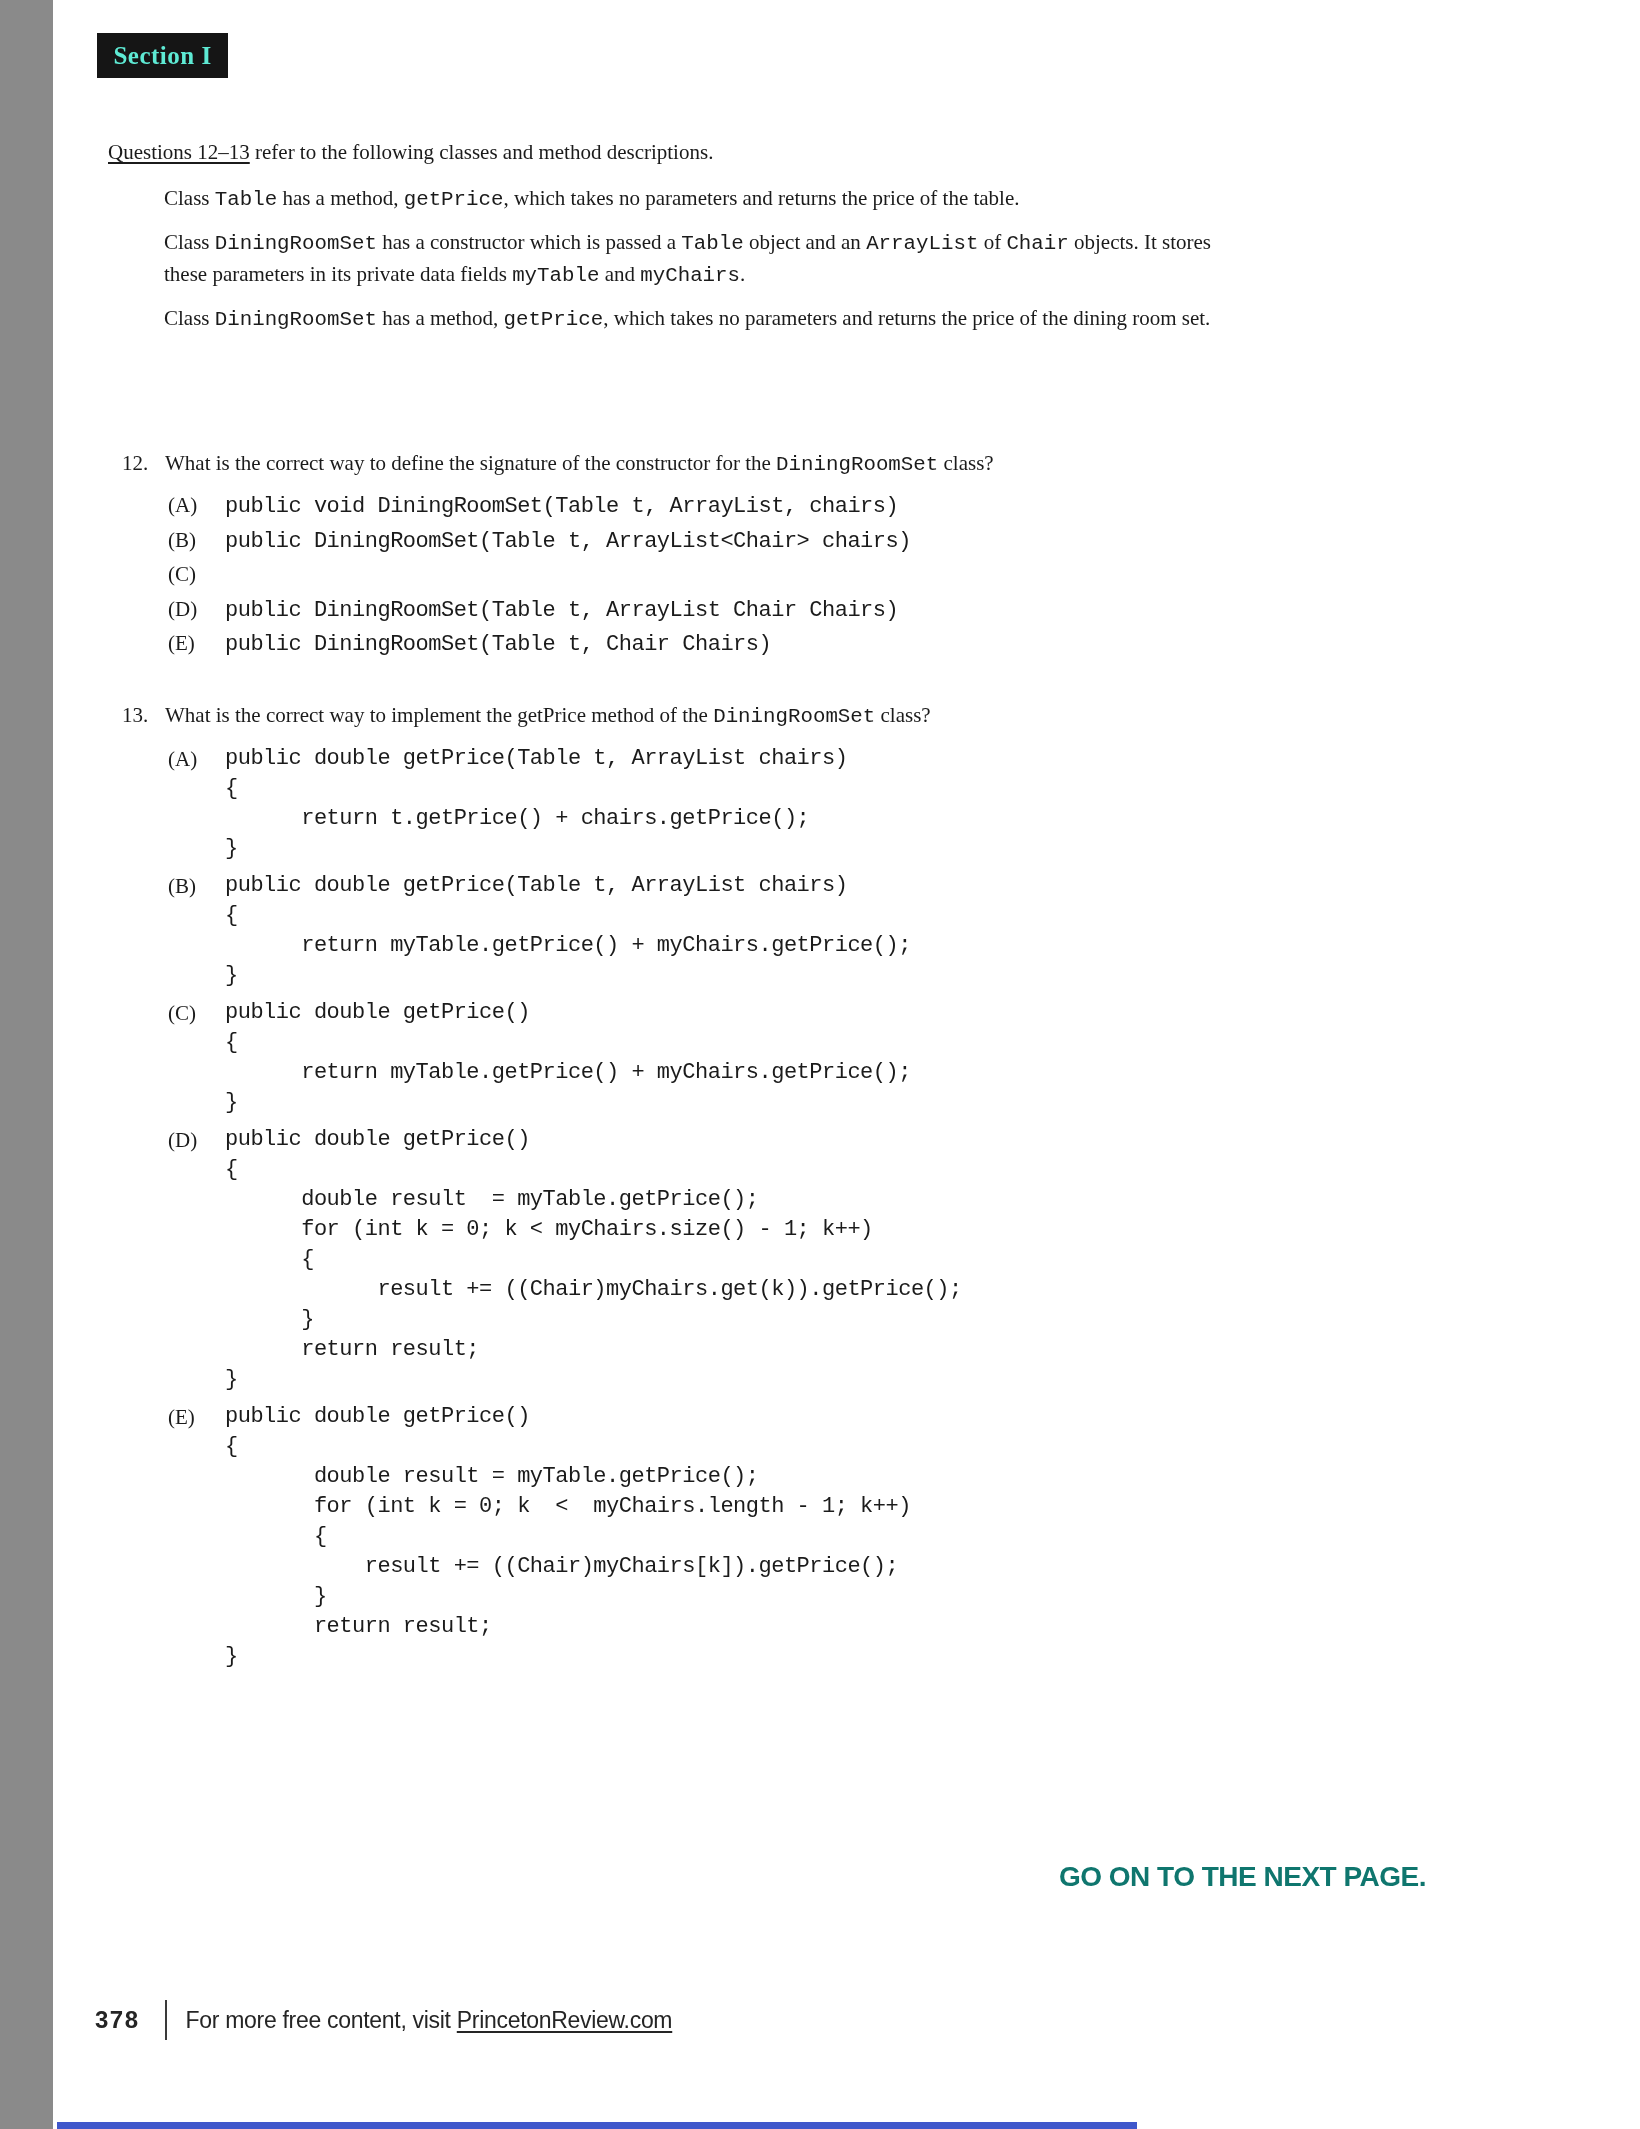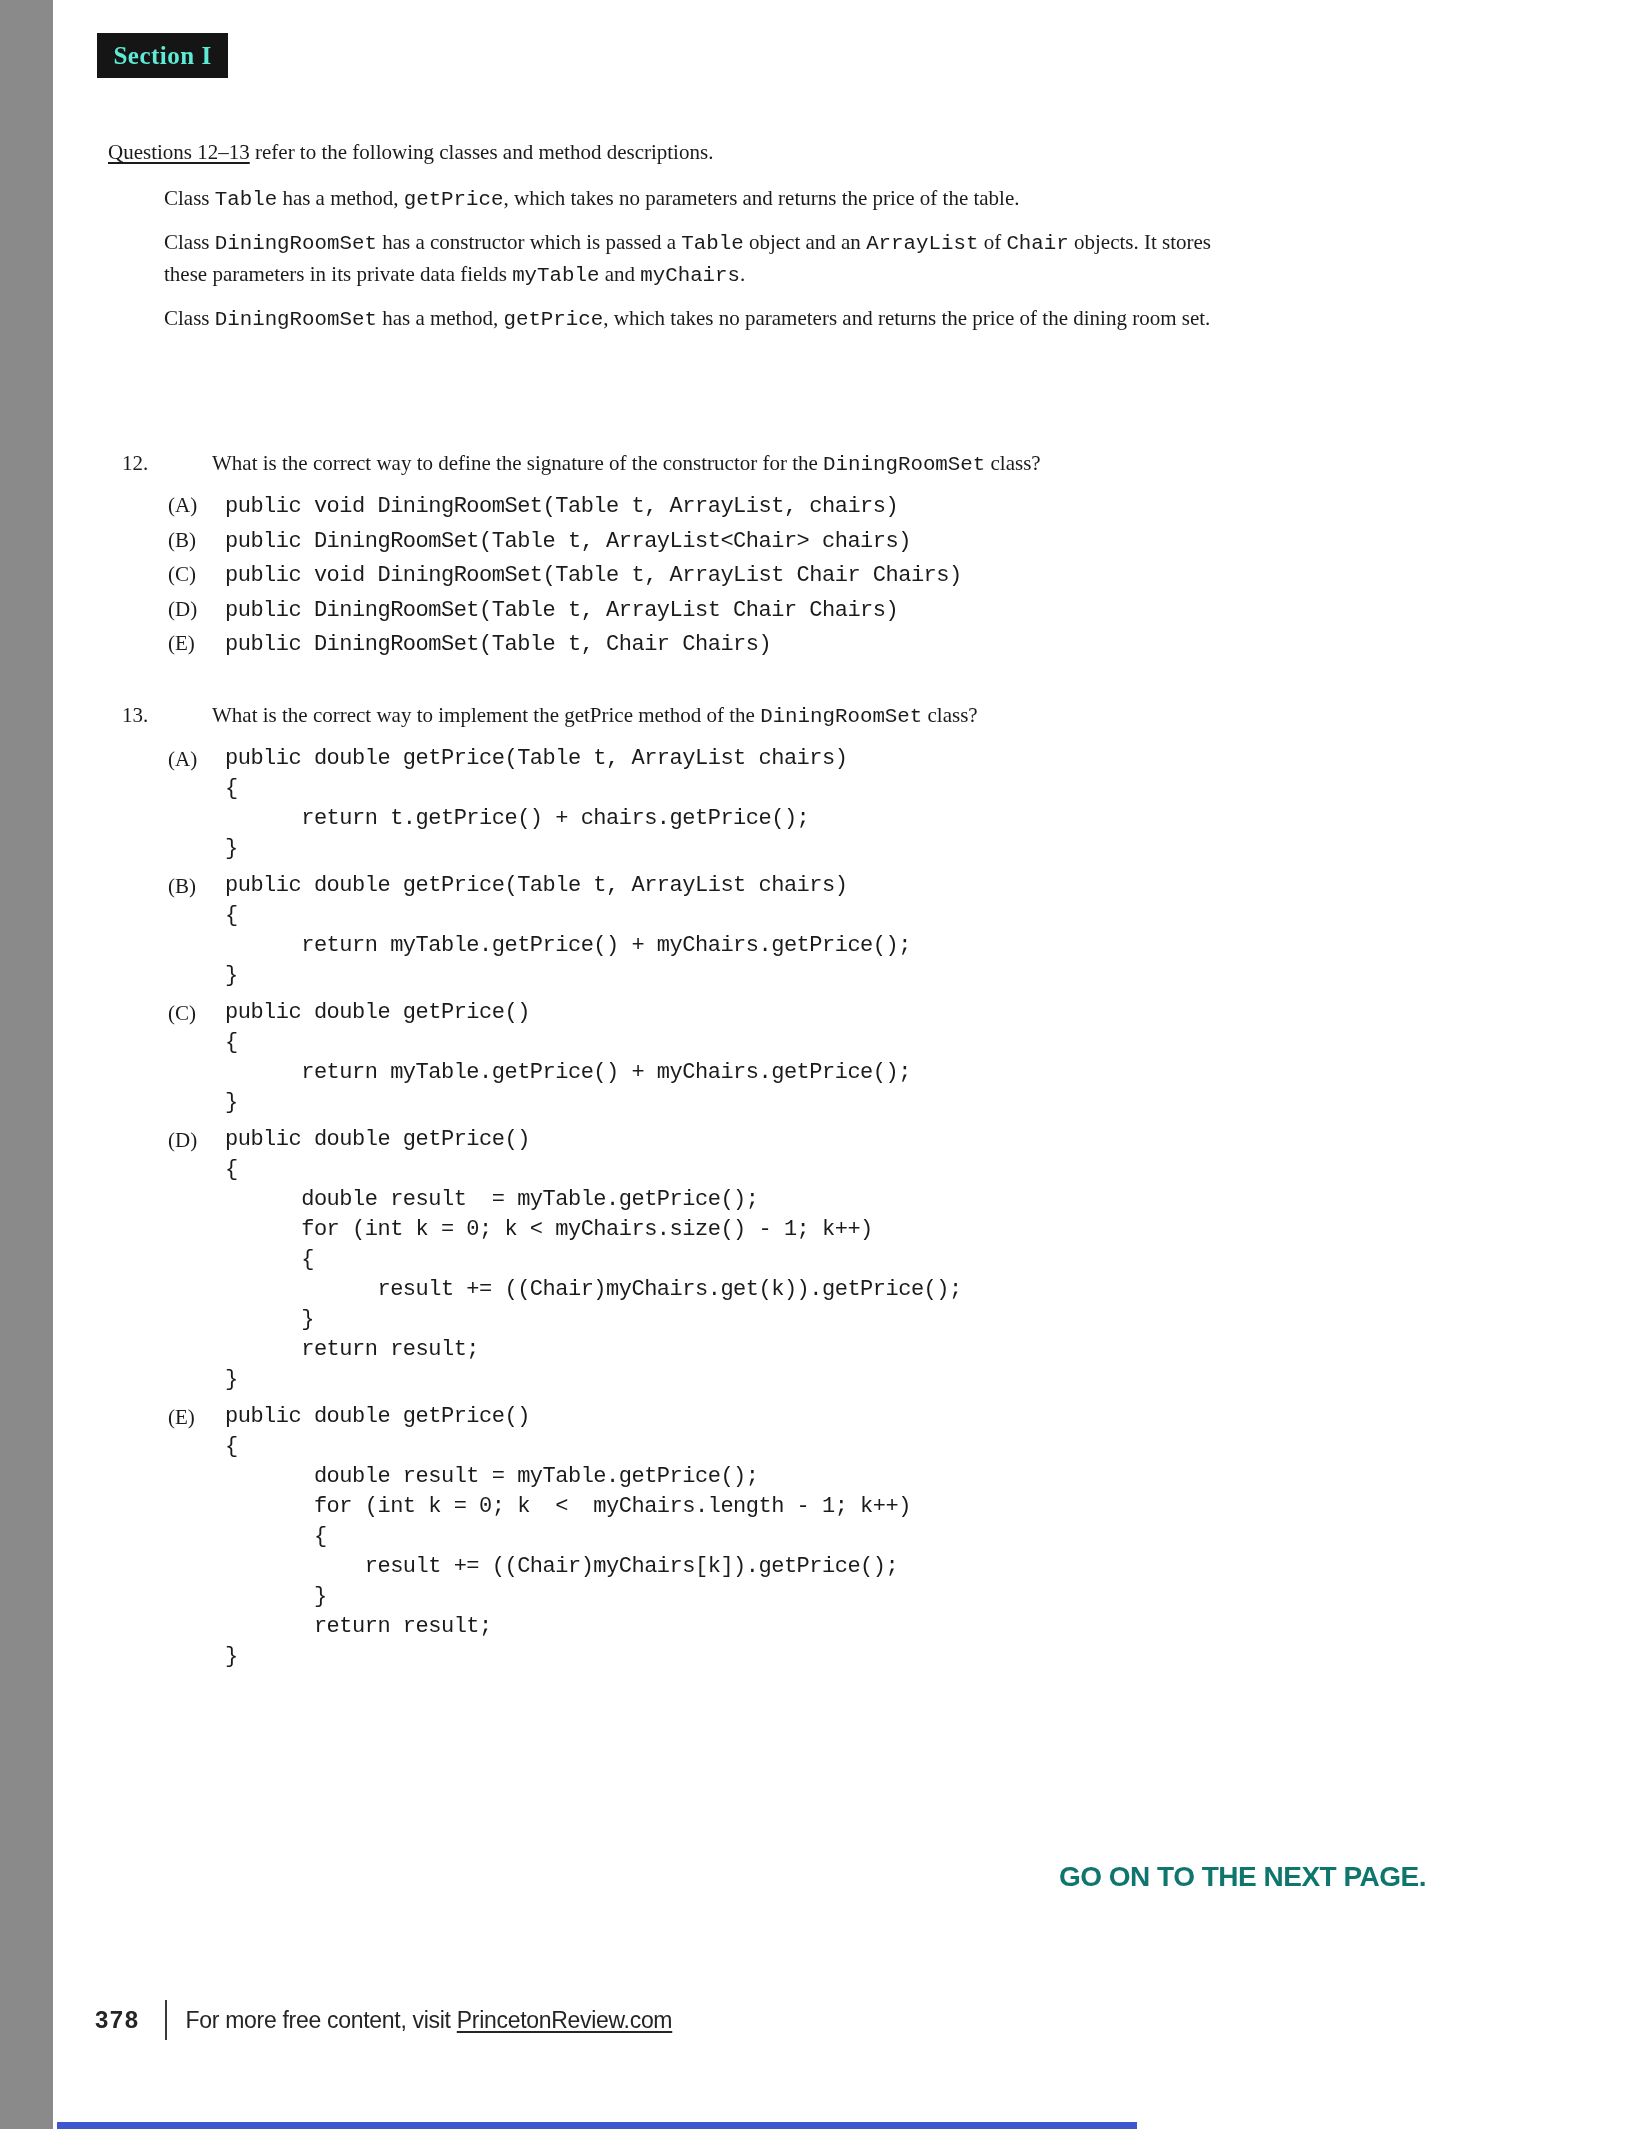--- a/index.html
+++ b/index.html
@@ -16,21 +16,21 @@
     font-weight:bold; font-size:25px; letter-spacing:0.5px;
   }
   .lead { position:absolute; left:108px; top:140px; font-size:21px; white-space:nowrap; }
   .underlined { text-decoration:underline; text-underline-offset:3px; }
   .code-inline { font-family:"Liberation Mono","DejaVu Sans Mono",monospace; font-size:0.99em; }
   .intro { position:absolute; left:164px; top:183px; width:1310px; font-size:21px; line-height:31px; }
   .ipara { margin:0 0 12px 0; }
   .question { position:absolute; width:1400px; }
   .q12 { left:122px; top:451px; }
   .q13 { left:122px; top:703px; }
-  .qrow { display:flex; align-items:baseline;gap:47px; }
+  .qrow { display:flex; align-items:baseline; }
   .qnum { width:43px; flex:none; font-size:21px; }
   .qstem { font-size:21px; white-space:nowrap; }
   .opts { margin:14px 0 0 46px; }
   .q12 .opt { display:flex; align-items:baseline; height:34.6px; }
   .q13 .opts { margin-top:16px; }
   .q13 .opt { display:flex; align-items:flex-start; margin-bottom:7px; }
   .olabel { width:57px; flex:none; font-size:21px; line-height:30px; }
   .ocode {
     font-family:"Liberation Mono","DejaVu Sans Mono",monospace;
     font-size:22px; white-space:pre; letter-spacing:-0.5px;
@@ -82,21 +82,20 @@
       <div class="opt">
         <span class="olabel">(A)</span>
         <span class="ocode">public void DiningRoomSet(Table t, ArrayList, chairs)</span>
       </div>
       <div class="opt">
         <span class="olabel">(B)</span>
         <span class="ocode">public DiningRoomSet(Table t, ArrayList&lt;Chair&gt; chairs)</span>
       </div>
       <div class="opt">
         <span class="olabel">(C)</span>
-        <span class="ocode">public void DiningRoomSet(Table t, ArrayList Chair Chairs)</span>
       </div>
       <div class="opt">
         <span class="olabel">(D)</span>
         <span class="ocode">public DiningRoomSet(Table t, ArrayList Chair Chairs)</span>
       </div>
       <div class="opt">
         <span class="olabel">(E)</span>
         <span class="ocode">public DiningRoomSet(Table t, Chair Chairs)</span>
       </div>
     </div>

